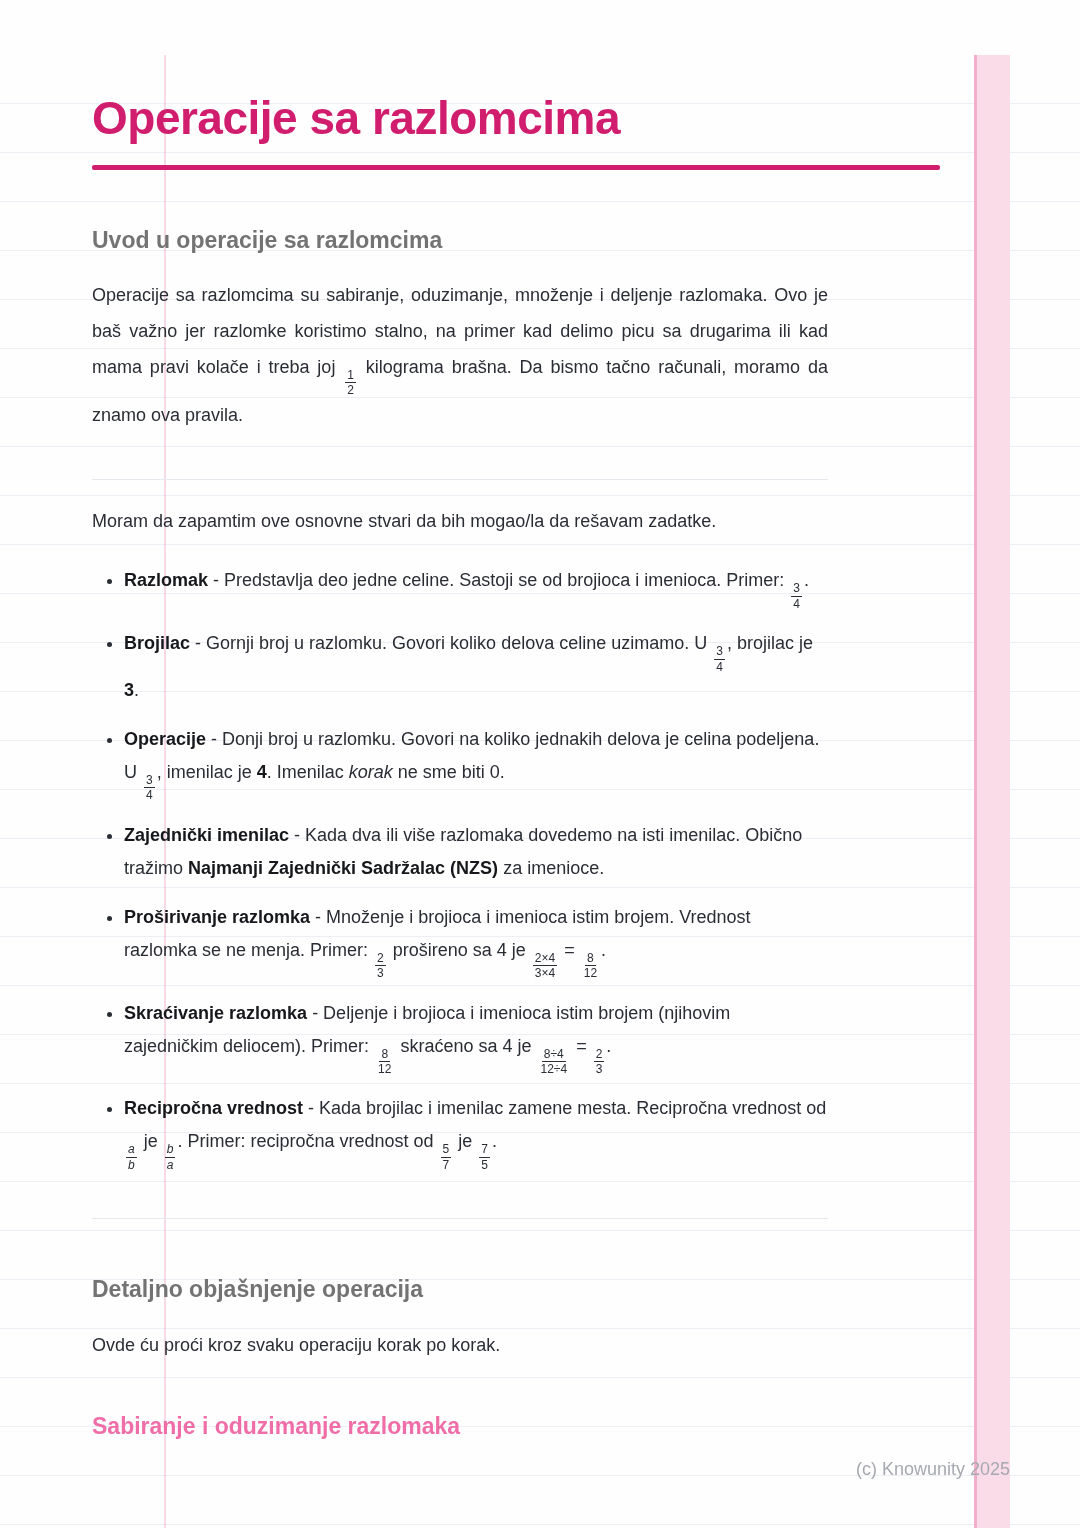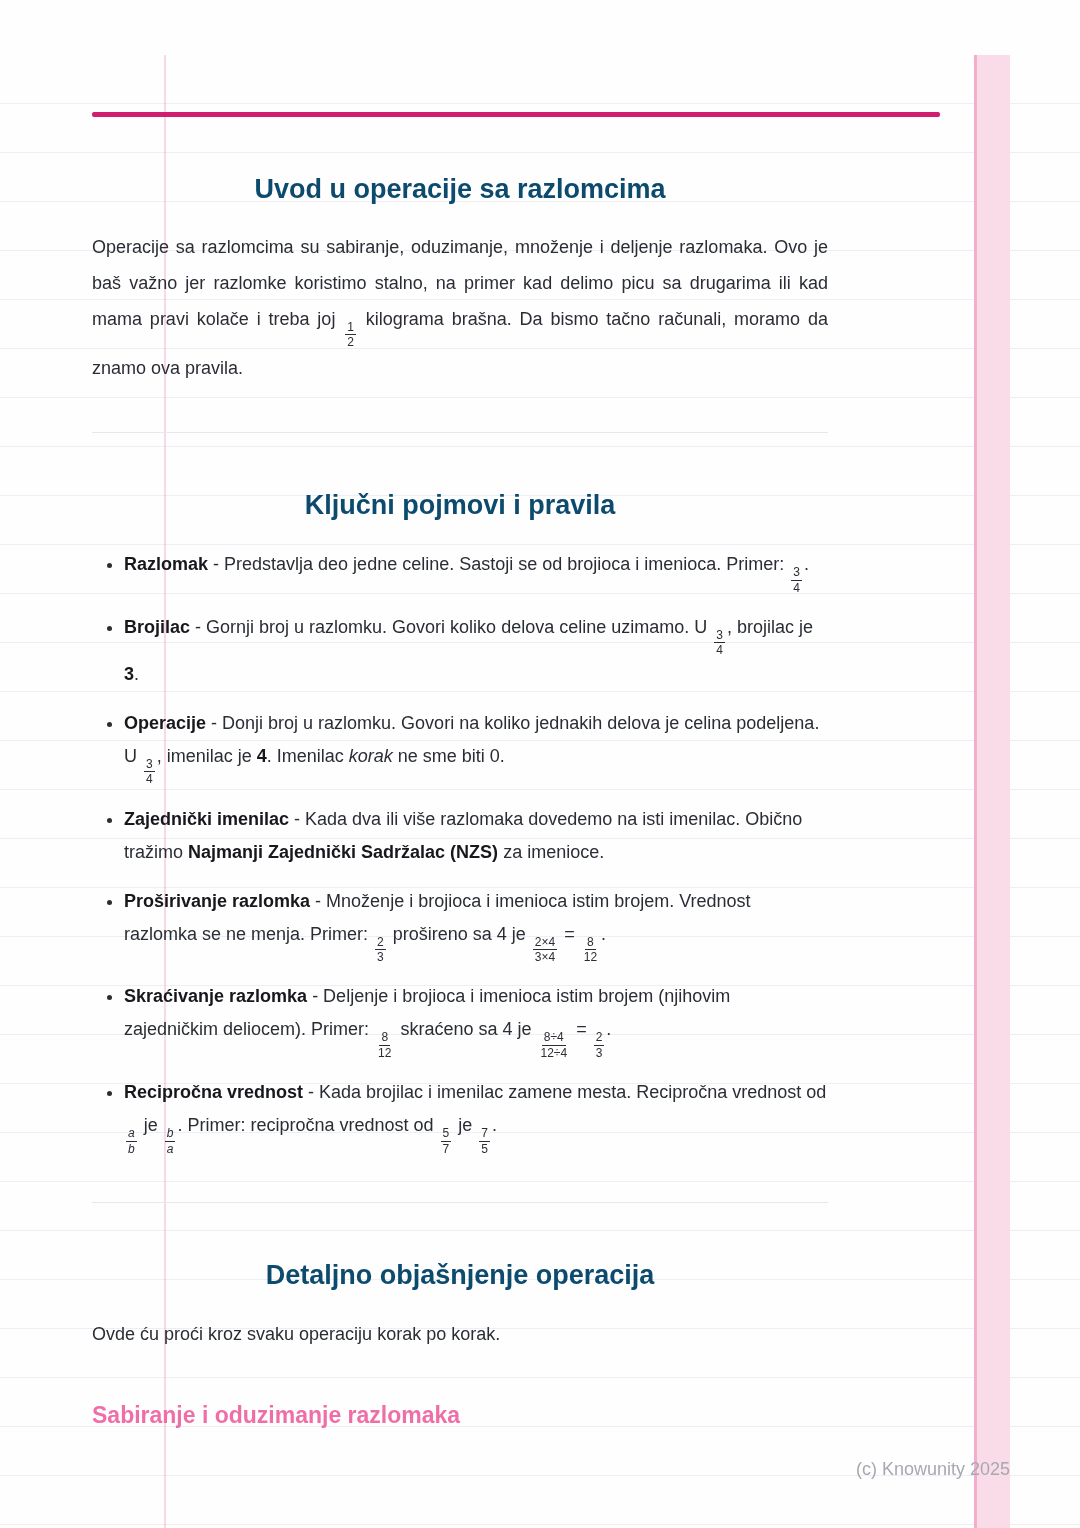--- a/index.html
+++ b/index.html
@@ -42,24 +42,23 @@
     color:#d11d6d;
   }
   .title-rule{
     margin-top:20px;
     width:848px;height:5px;
     background:#d11d6d;
     border-radius:2px;
   }
   h2.section-heading{
     margin:56px 0 0 0;
-    font-size:27px;line-height:1.25;
+    font-size:23px;line-height:1.25;
     font-weight:700;
-    color:#0c4a6e;
-    text-align:center;
+    color:#737373;
   }
   h3.sub-heading{
     margin:50px 0 0 0;
     font-size:23px;line-height:1.3;
     font-weight:700;
     color:#ef6ea8;
   }
   p.body-text{
     margin:22px 0 12px 0;
     font-size:18px;line-height:36px;
@@ -107,31 +106,32 @@
   }
 </style>
 </head>
 <body>
 
 <div class="page">
   <div class="ruled-bg"></div>
   <div class="pink-band"></div>
 
   <div class="content">
+    <h1 class="doc-title">Operacije sa razlomcima</h1>
     <div class="title-rule"></div>
 
     <h2 class="section-heading">Uvod u operacije sa razlomcima</h2>
     <p class="body-text">Operacije sa razlomcima su sabiranje, oduzimanje, množenje i deljenje razlomaka. Ovo je baš važno jer razlomke koristimo stalno, na primer kad delimo picu sa drugarima ili kad mama pravi kolače i treba joj <span class="frac">
           <span class="num">1</span>
           <span class="den">2</span>
         </span> kilograma brašna. Da bismo tačno računali, moramo da znamo ova pravila.</p>
 
     <div class="divider"></div>
 
-    <h2 class="section-heading">Ključni pojmovi i pravila</h2>
+    <p class="lead-text">Moram da zapamtim ove osnovne stvari da bih mogao/la da rešavam zadatke.</p>
 
     <ul class="concepts-list">
       <li><strong>Razlomak</strong> - Predstavlja deo jedne celine. Sastoji se od brojioca i imenioca. Primer: <span class="frac">
             <span class="num">3</span>
             <span class="den">4</span>
           </span>.</li>
       <li><strong>Brojilac</strong> - Gornji broj u razlomku. Govori koliko delova celine uzimamo. U <span class="frac">
             <span class="num">3</span>
             <span class="den">4</span>
           </span>, brojilac je <strong>3</strong>.</li>

